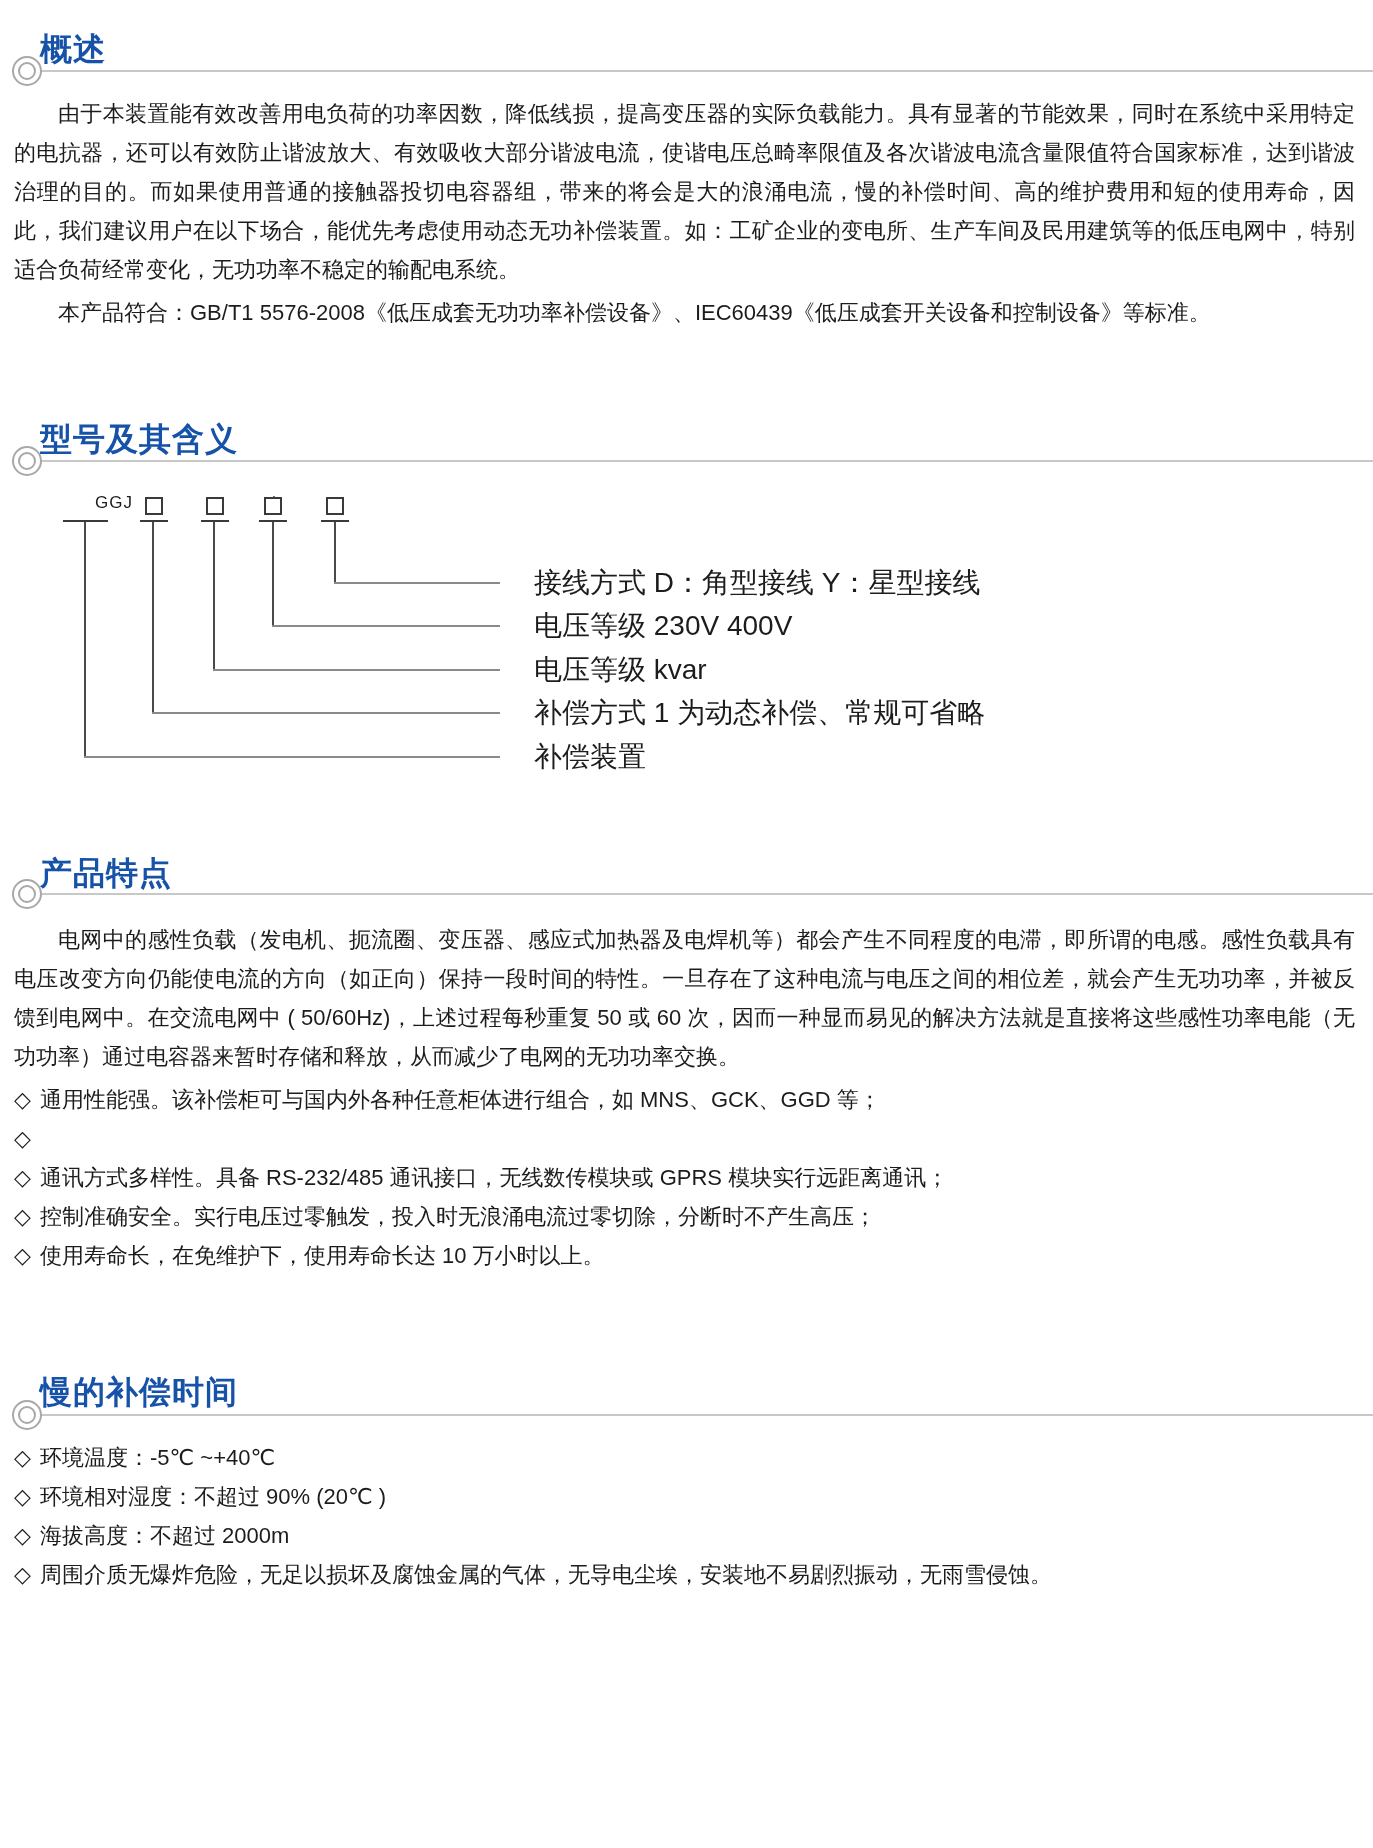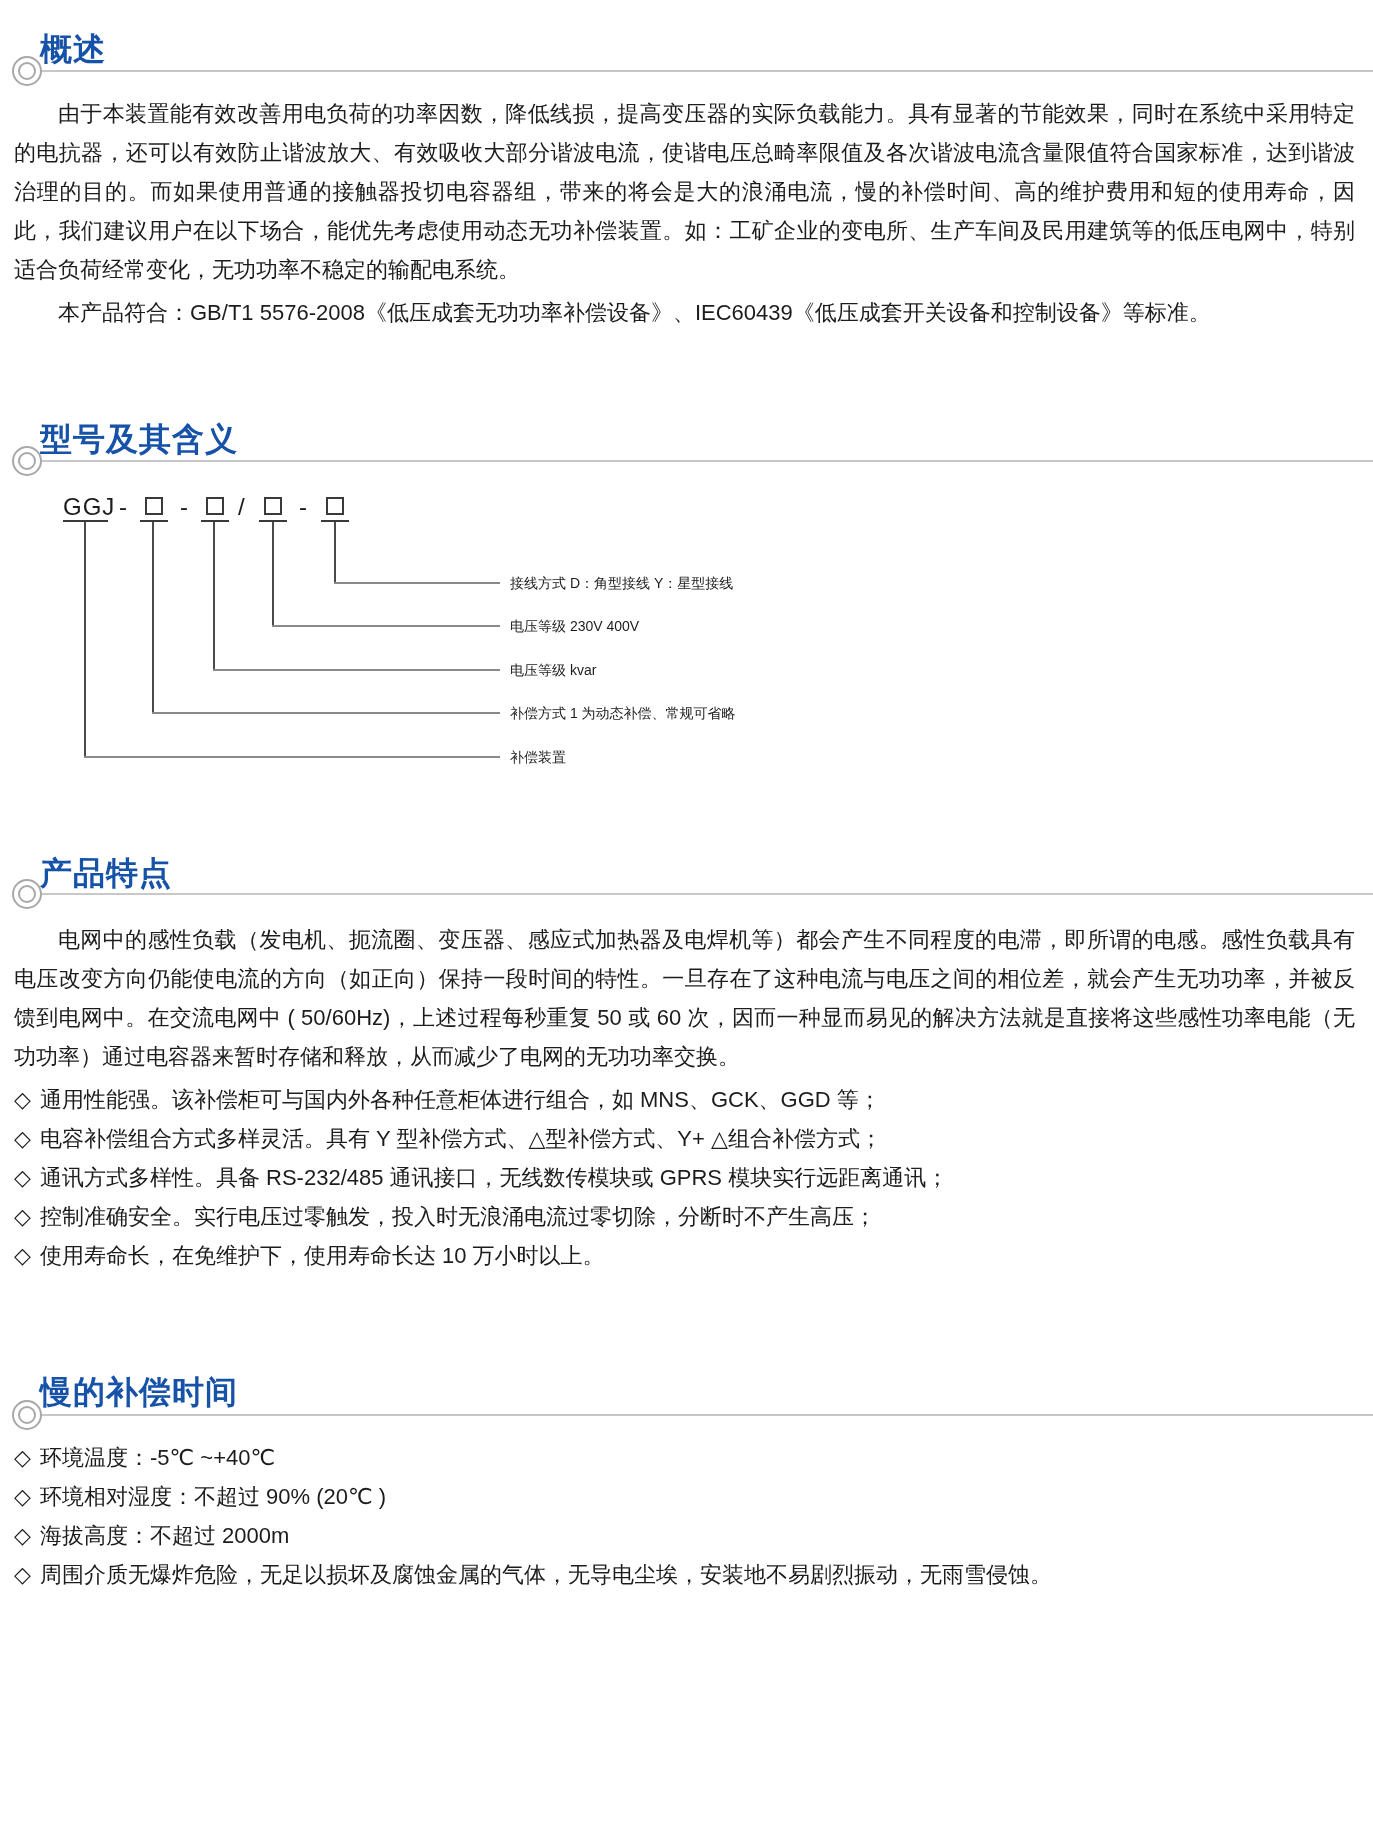--- a/index.html
+++ b/index.html
@@ -44,32 +44,32 @@
     position:absolute;left:14px;right:18px;
     font-size:22px;line-height:39px;text-align:justify;
   }
   .para{text-indent:2em;}
   .bullets{list-style:none;}
   .bullets li{display:flex;line-height:39px;font-size:22px;}
   .diamond{flex:0 0 auto;margin-right:9px;}
   
   .model-code{
     position:absolute;top:75px;
-    font-size:24px;letter-spacing:1px;color:var(--text);white-space:nowrap;
+    font-size:17px;letter-spacing:1px;color:var(--text);white-space:nowrap;margin-left:32px;
   }
   .model-box{
     position:absolute;top:79px;width:18px;height:18px;
     border:2px solid #3a3a3a;background:#fff;
   }
   .model-underline{position:absolute;top:102px;height:2px;background:#3a3a3a;}
   .vline{position:absolute;top:104px;width:2px;background:var(--diagram);}
   .hline{position:absolute;height:2px;background:var(--connector);}
   .model-label{
-    position:absolute;left:510px;
-    font-size:14px;line-height:26px;white-space:nowrap;color:var(--text);
+    position:absolute;left:534px;
+    font-size:28px;line-height:26px;white-space:nowrap;color:var(--text);
   }
 </style>
 </head>
 <body>
 
 <div class="page">
 
   <section class="sec" style="top:28px;height:380px;">
     <div class="sec-head">
       <h2 class="sec-title">概述</h2>
@@ -138,21 +138,20 @@
     </div>
     <div class="body-text" style="top:68px;">
       <p class="para">电网中的感性负载（发电机、扼流圈、变压器、感应式加热器及电焊机等）都会产生不同程度的电滞，即所谓的电感。感性负载具有电压改变方向仍能使电流的方向（如正向）保持一段时间的特性。一旦存在了这种电流与电压之间的相位差，就会产生无功功率，并被反馈到电网中。在交流电网中 ( 50/60Hz)，上述过程每秒重复 50 或 60 次，因而一种显而易见的解决方法就是直接将这些感性功率电能（无功功率）通过电容器来暂时存储和释放，从而减少了电网的无功功率交换。</p>
       <ul class="bullets" style="margin-top:4px;">
         <li>
             <span class="diamond">◇</span>
             <span>通用性能强。该补偿柜可与国内外各种任意柜体进行组合，如 MNS、GCK、GGD 等；</span>
           </li>
         <li>
             <span class="diamond">◇</span>
-            <span>电容补偿组合方式多样灵活。具有 Y 型补偿方式、△型补偿方式、Y+ △组合补偿方式；</span>
           </li>
         <li>
             <span class="diamond">◇</span>
             <span>通讯方式多样性。具备 RS-232/485 通讯接口，无线数传模块或 GPRS 模块实行远距离通讯；</span>
           </li>
         <li>
             <span class="diamond">◇</span>
             <span>控制准确安全。实行电压过零触发，投入时无浪涌电流过零切除，分断时不产生高压；</span>
           </li>
         <li>

